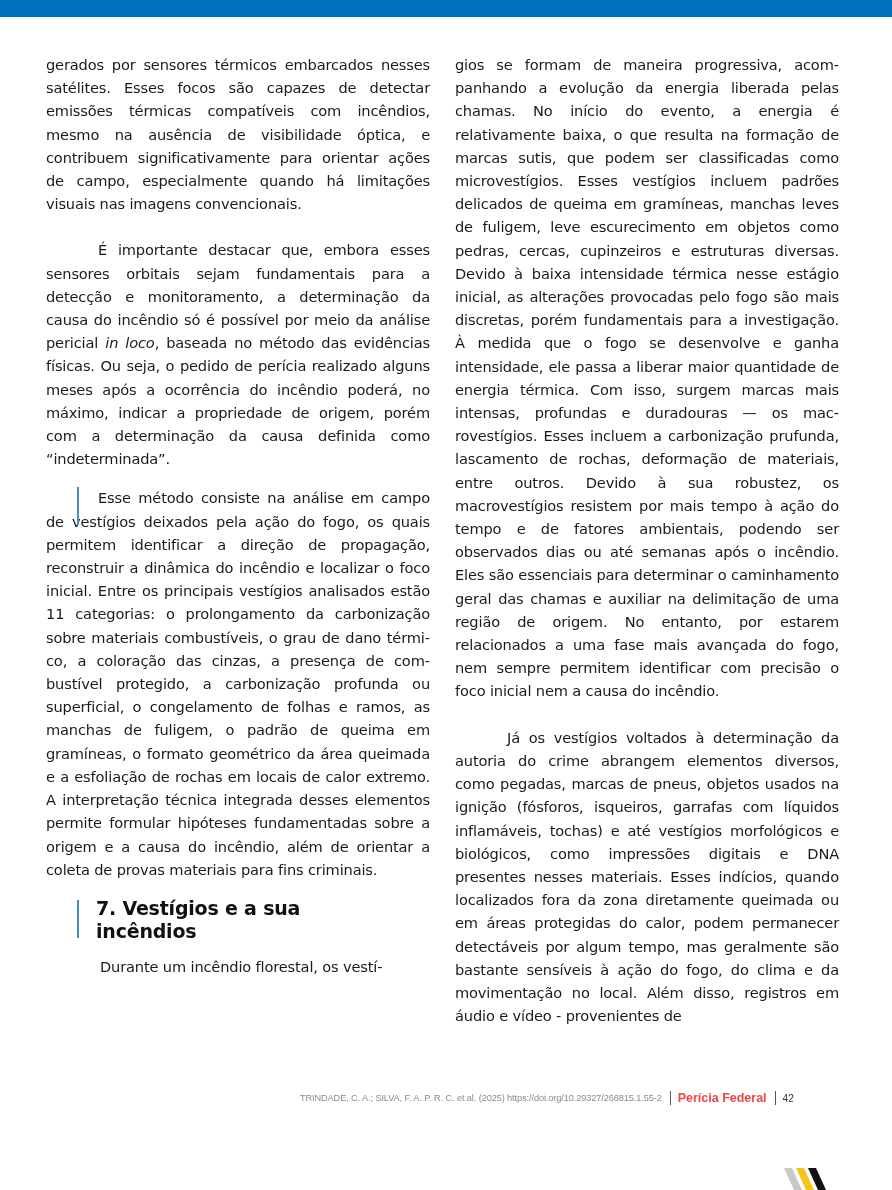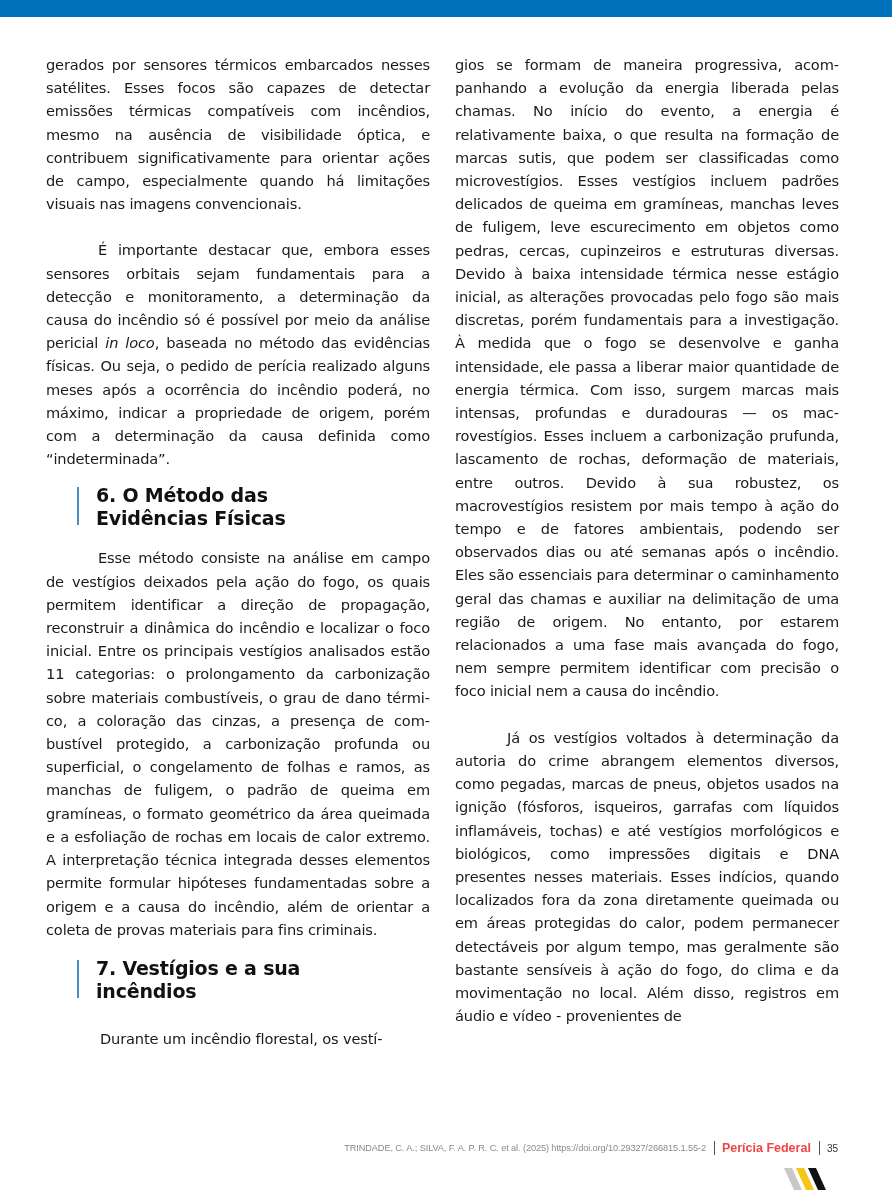--- a/index.html
+++ b/index.html
@@ -8,63 +8,62 @@
   .topbar { position:absolute; left:0; top:0; width:892px; height:17px; background:#0072bc; }
   .col { position:absolute; top:53px; width:384px; font-size:14.6px; line-height:23.2px; letter-spacing:-0.15px; }
   .col-left { left:46px; }
   .col-right { left:455px; }
   .para { margin:0; text-align:justify; hyphens:manual; }
   .para.indent { text-indent:52px; }
   .gap { height:23px; }
   .heading { position:relative; margin:14px 0 16px 0; padding-left:50px; }
   .heading .bar { position:absolute; left:31px; top:3px; width:2px; height:38px; background:#4a8cc4; }
   .heading h2 { margin:0; font-size:19px; line-height:23px; font-weight:bold; color:#111; letter-spacing:-0.2px; }
-  .footer { position:absolute; left:300px; top:1138px; width:538px; height:20px; display:flex; align-items:center; justify-content:flex-end; }
+  .footer { position:absolute; left:300px; top:1088px; width:538px; height:20px; display:flex; align-items:center; justify-content:flex-start; }
   .footer .cite { font-family:"Liberation Sans", sans-serif; font-size:9.2px; color:#8a8a8a; letter-spacing:-0.1px; }
   .footer .sep { width:1px; height:14px; background:#555; margin:0 7px 0 8px; }
   .footer .journal { font-family:"Liberation Sans", sans-serif; font-weight:bold; font-size:12.5px; color:#ef4444; }
   .footer .page { font-family:"Liberation Sans", sans-serif; font-size:10px; color:#333; }
   .logo { position:absolute; left:784px; top:1168px; width:50px; height:22px; }
 </style>
 </head>
 <body>
 
 <div class="topbar"></div>
 
 <div class="col col-left">
   <p class="para">gerados por sensores térmicos embarcados ness­es satélites. Esses focos são capazes de detectar emissões térmicas compatíveis com incêndios, mesmo na ausência de visibilidade óptica, e contribuem significativamente para orientar ações de campo, especialmente quando há limitações visuais nas imagens convencionais.</p>
   <div class="gap"></div>
   <p class="para indent"><span>É importante destacar que, embora es­ses sensores orbitais sejam fundamentais para a detecção e monitoramento, a determinação da causa do incêndio só é possível por meio da análise pericial </span><em>in loco</em><span>, baseada no método das evidências físicas. Ou seja, o pedido de perícia realizado alguns meses após a ocorrência do incêndio poderá, no máximo, indicar a proprie­dade de origem, porém com a determinação da causa definida como “indeterminada”.</span></p>
 
   <div class="heading">
     <div class="bar"></div>
-    <h2><span>6. O Método das</span><br><span>Evidências Físicas</span></h2>
   </div>
 
   <p class="para indent">Esse método consiste na análise em campo de vestígios deixados pela ação do fogo, os quais permitem identificar a direção de propagação, reconstruir a dinâmica do in­cêndio e localizar o foco inicial. Entre os prin­cipais vestígios analisados estão 11 categorias: o prolongamento da carbonização sobre ma­teriais combustíveis, o grau de dano térmi­co, a coloração das cinzas, a presença de com­bustível protegido, a carbonização profunda ou superficial, o congelamento de folhas e ramos, as manchas de fuligem, o padrão de queima em gramíneas, o formato geométrico da área queimada e a esfoliação de rochas em locais de calor extremo. A interpretação técnica integrada desses elementos permite formular hipóteses fundamentadas sobre a origem e a causa do incêndio, além de orientar a coleta de provas materiais para fins criminais.</p>
 
-  <div class="heading" style="margin-top:16px;margin-bottom:24px;">
+  <div class="heading" style="margin-top:16px;margin-bottom:12px;">
     <div class="bar"></div>
     <h2><span>7. Vestígios e a sua</span><br><span>incêndios</span></h2>
   </div>
 
   <p class="para" style="padding-left:54px;">Durante um incêndio florestal, os vestí-</p>
 </div>
 
 <div class="col col-right">
   <p class="para">gios se formam de maneira progressiva, acom­panhando a evolução da energia liberada pe­las chamas. No início do evento, a energia é relativamente baixa, o que resulta na formação de marcas sutis, que podem ser classificadas como microvestígios. Esses vestígios incluem padrões delicados de queima em gramíneas, manchas leves de fuligem, leve escurecimento em objetos como pedras, cercas, cupinzeiros e estruturas diversas. Devido à baixa intensidade térmica nesse estágio inicial, as alterações provo­cadas pelo fogo são mais discretas, porém fun­damentais para a investigação. À medida que o fogo se desenvolve e ganha intensidade, ele passa a liberar maior quantidade de en­ergia térmica. Com isso, surgem marcas mais intensas, profundas e duradouras — os mac­rovestígios. Esses incluem a carbonização pru­funda, lascamento de rochas, deformação de materiais, entre outros. Devido à sua robust­ez, os macrovestígios resistem por mais tem­po à ação do tempo e de fatores ambientais, podendo ser observados dias ou até semanas após o incêndio. Eles são essenciais para de­terminar o caminhamento geral das chamas e auxiliar na delimitação de uma região de ori­gem. No entanto, por estarem relacionados a uma fase mais avançada do fogo, nem sempre permitem identificar com precisão o foco ini­cial nem a causa do incêndio.</p>
   <div class="gap"></div>
   <p class="para indent">Já os vestígios voltados à determinação da autoria do crime abrangem elementos di­versos, como pegadas, marcas de pneus, obje­tos usados na ignição (fósforos, isqueiros, gar­rafas com líquidos inflamáveis, tochas) e até vestígios morfológicos e biológicos, como im­pressões digitais e DNA presentes nesses ma­teriais. Esses indícios, quando localizados fora da zona diretamente queimada ou em áreas protegidas do calor, podem permanecer de­tectáveis por algum tempo, mas geralmente são bastante sensíveis à ação do fogo, do cli­ma e da movimentação no local. Além disso, registros em áudio e vídeo - provenientes de</p>
 </div>
 
 <div class="footer">
   <span class="cite">TRINDADE, C. A.; SILVA, F. A. P. R. C. et al. (2025) https://doi.org/10.29327/266815.1.55-2</span>
   <span class="sep"></span>
   <span class="journal">Perícia Federal</span>
   <span class="sep"></span>
-  <span class="page">35</span>
+  <span class="page">42</span>
 </div>
 
 <svg class="logo" viewBox="0 0 50 22">
   <polygon points="0,0 8,0 18,22 10,22" fill="#c8c8c8"></polygon>
   <polygon points="12,0 20,0 30,22 22,22" fill="#f5c518"></polygon>
   <polygon points="24,0 32,0 42,22 34,22" fill="#111111"></polygon>
 </svg>
 
 </body></html>

